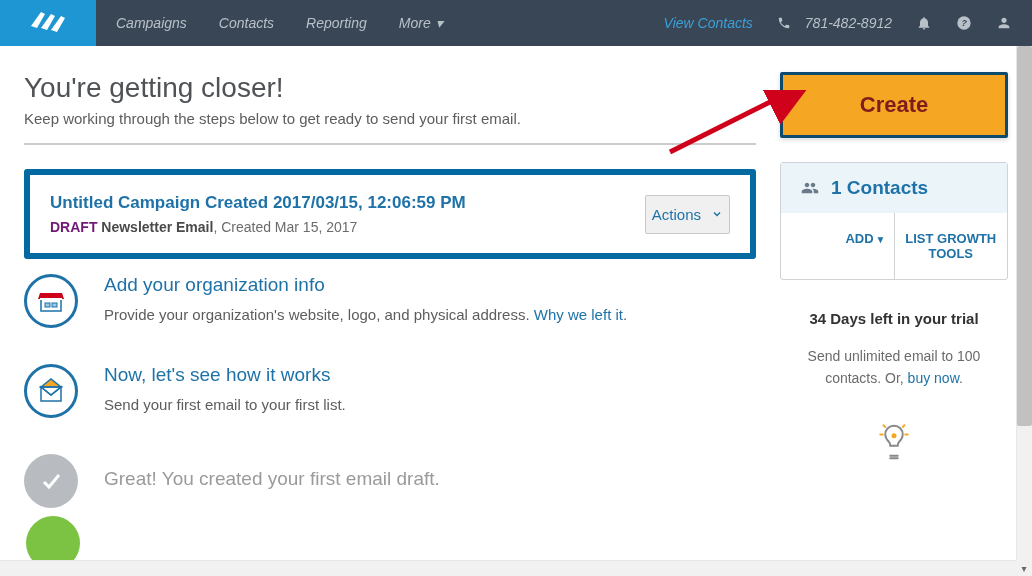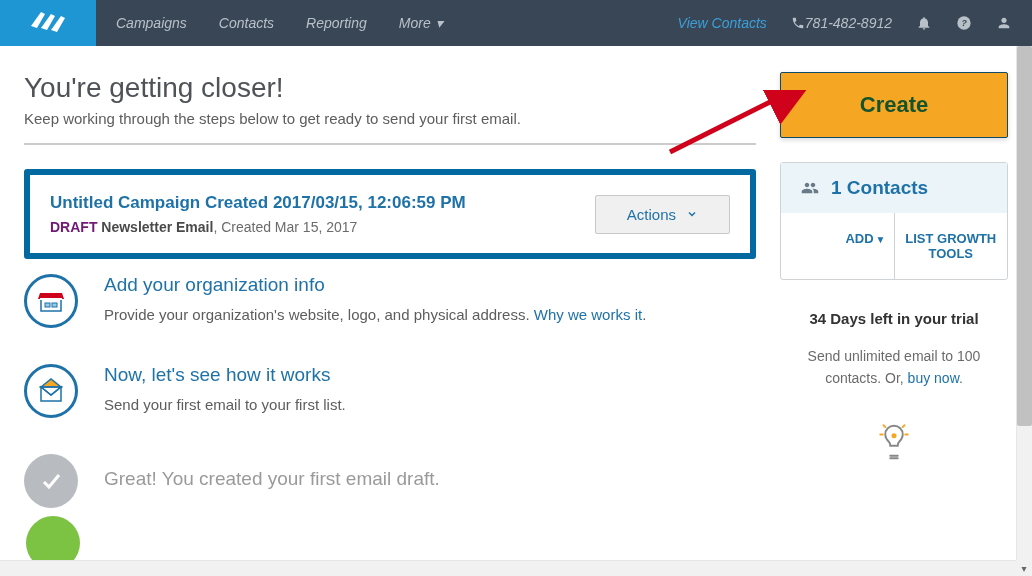--- a/index.html
+++ b/index.html
@@ -5,40 +5,40 @@
     * { margin: 0; padding: 0; box-sizing: border-box; }
     body { font-family: -apple-system, BlinkMacSystemFont, "Segoe UI", Arial, sans-serif; background: #fff; color: #5d5d5d; width: 1032px; height: 576px; overflow: hidden; position: relative; }
     
     .topbar { height: 46px; background: #384655; display: flex; align-items: center; font-style: italic; }
     .logo-box { width: 96px; height: 46px; background: #1E96D3; display: flex; align-items: center; justify-content: center; }
     .logo-box svg { width: 50px; height: 30px; }
     .nav { display: flex; gap: 32px; padding-left: 20px; flex: 1; }
     .nav-item { color: #B8C0C8; font-size: 14px; cursor: pointer; display: flex; align-items: center; gap: 5px; }
     .right-nav { display: flex; align-items: center; gap: 24px; padding-right: 20px; }
     .view-pricing { color: #3C9FD9; font-size: 14px; cursor: pointer; }
-    .phone { color: #B8C0C8; font-size: 14px; display: flex; align-items: center; gap: 0; }
+    .phone { color: #B8C0C8; font-size: 14px; display: flex; align-items: center; gap: 14px; }
     .icon-btn { color: #B8C0C8; cursor: pointer; display: flex; }
     
     .main { display: flex; padding: 26px 24px 0 24px; gap: 24px; }
     .left-col { flex: 1; }
     .right-col { width: 228px; }
     
     .header-row { display: flex; justify-content: space-between; align-items: flex-start; margin-bottom: 16px; }
     .header-text h1 { font-size: 28px; font-weight: 400; color: #4F5256; margin-bottom: 6px; }
     .header-text p { font-size: 15px; color: #5d5d5d; }
-    .create-btn { width: 228px; height: 66px; background: #F5A623; border: 1px solid #0c4a6e; color: #14532d; font-size: 22px; font-weight: bold; cursor: pointer; border-radius: 2px; box-shadow:0 2px 5px rgba(0,0,0,0.15); }
+    .create-btn { width: 228px; height: 66px; background: #F5A623; border: 3px solid #0c4a6e; color: #7f1d1d; font-size: 22px; font-weight: bold; cursor: pointer; border-radius: 2px; box-shadow:0 2px 5px rgba(0,0,0,0.15); }
     
     hr.spacer { border: none; border-top: 2px solid #ccc; margin-bottom: 24px; }
     
     .campaign-box { border: 6px solid #0369a1; border-radius: 3px; padding: 18px 20px; display: flex; justify-content: space-between; align-items: center; margin-bottom: 15px; }
     .camp-left .title { color: #1E72A8; font-size: 17px; font-weight: bold; margin-bottom: 6px; }
     .camp-left .meta { font-size: 14px; color: #6b6b6b; }
     .camp-left .draft { color: #701a75; font-weight: bold; }
     .camp-left .type { font-weight: bold; color: #4a4a4a; }
-    .actions-btn { border: 1px solid #c6c9cc; background: #f0f0f0; padding: 10px 31px; font-size: 15px; color: #1E72A8; cursor: pointer; border-radius: 2px; display: flex; align-items: center; gap: 10px; }
+    .actions-btn { border: 1px solid #c6c9cc; background: #f0f0f0; padding: 10px 6px; font-size: 15px; color: #1E72A8; cursor: pointer; border-radius: 2px; display: flex; align-items: center; gap: 10px; }
     
     .step { display: flex; gap: 26px; margin-bottom: 36px; align-items: flex-start; }
     .step-icon { width: 54px; height: 54px; border-radius: 50%; display: flex; align-items: center; justify-content: center; flex-shrink: 0; }
     .step-icon.outline { border: 3px solid #1E72A8; background: #fff; }
     .step-icon.done { background: #B8BCC0; }
     .step-text h3 { font-size: 19px; font-weight: 400; margin-bottom: 10px; }
     .step-text h3.link { color: #1E72A8; }
     .step-text h3.muted { color: #9a9a9a; }
     .step-text p { font-size: 15px; color: #5d5d5d; }
     .inline-link { color: #1E72A8; cursor: pointer; }
@@ -145,21 +145,21 @@
         <svg width="32" height="32" viewBox="0 0 32 32">
             <rect x="6" y="14" width="20" height="12" fill="#fff" stroke="#1E72A8" stroke-width="1.5"></rect>
             <path d="M5 8 h22 l2 6 h-26 z" fill="#D0021B"></path>
             <rect x="5" y="13" width="22" height="2" fill="#fff"></rect>
             <rect x="10" y="18" width="5" height="4" fill="#9CCAE3" stroke="#1E72A8"></rect>
             <rect x="17" y="18" width="5" height="4" fill="#9CCAE3" stroke="#1E72A8"></rect>
           </svg>
       </div>
       <div class="step-text">
         <h3 class="link">Add your organization info</h3>
-        <p><span>Provide your organization's website, logo, and physical address. </span><span class="inline-link">Why we works it</span>.</p>
+        <p><span>Provide your organization's website, logo, and physical address. </span><span class="inline-link">Why we left it</span>.</p>
       </div>
     </div>
 
     <div class="step">
       <div class="step-icon outline">
         <svg width="32" height="32" viewBox="0 0 32 32">
             <polygon points="6,12 16,20 26,12 26,26 6,26" fill="#fff" stroke="#1E72A8" stroke-width="1.5"></polygon>
             <polygon points="6,12 16,4 26,12" fill="#F5A623" stroke="#1E72A8" stroke-width="1.5"></polygon>
             <polygon points="6,12 16,20 26,12" fill="none" stroke="#1E72A8" stroke-width="1.5"></polygon>
           </svg>

